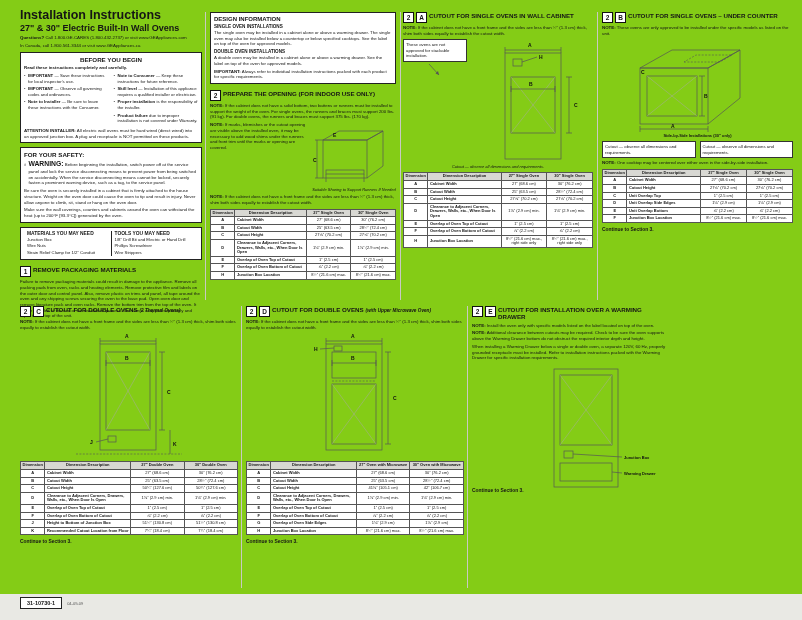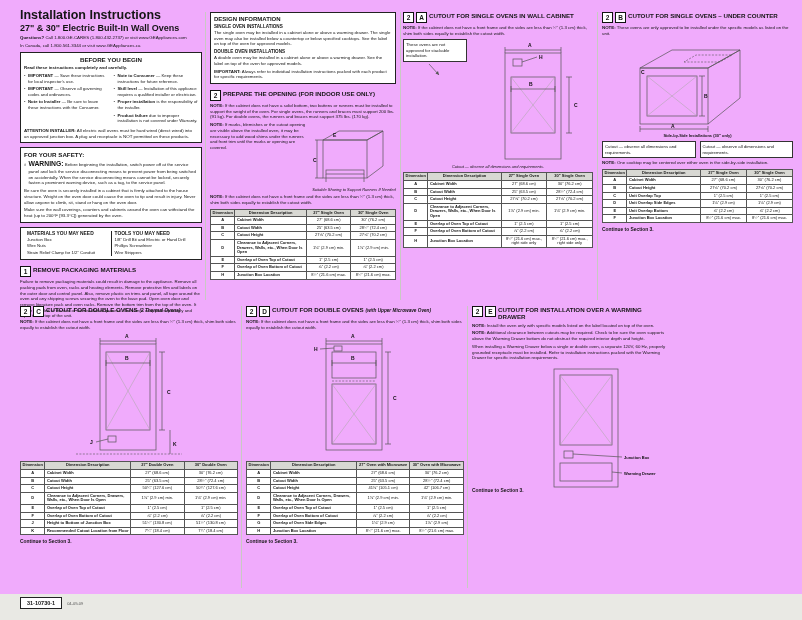--- a/index.html
+++ b/index.html
@@ -1,18 +1,18 @@
 <!DOCTYPE html>
 <html><head>
 <meta charset="utf-8">
 <style>
   html,body{margin:0;padding:0;}
   body{width:802px;height:620px;position:relative;background:#ffffff;
        font-family:"Liberation Sans",sans-serif;color:#151515;}
-  .page{position:absolute;inset:0;background:#f0abfc;overflow:hidden;}
+  .page{position:absolute;inset:0;background:#84cc16;overflow:hidden;}
   .strip{position:absolute;left:0;right:0;bottom:0;height:26px;background:#e9e9e4;}
   .vrule{position:absolute;width:1px;background:#c9c9c3;}
   .col{position:absolute;}
   .t1{font-size:12.5px;font-weight:bold;}
   .t2{font-size:9px;font-weight:bold;margin-top:1px;}
   p{margin:0;}
   .q{font-size:4.4px;margin-top:2px;line-height:1.3;}
   .bx{border:1px solid #222;padding:3px;margin-top:4px;background:#fff;}
   .bxt{font-weight:bold;font-size:6.2px;text-align:center;margin-bottom:2px;}
   .tiny{font-size:4.4px;line-height:1.3;margin-top:2px;}

